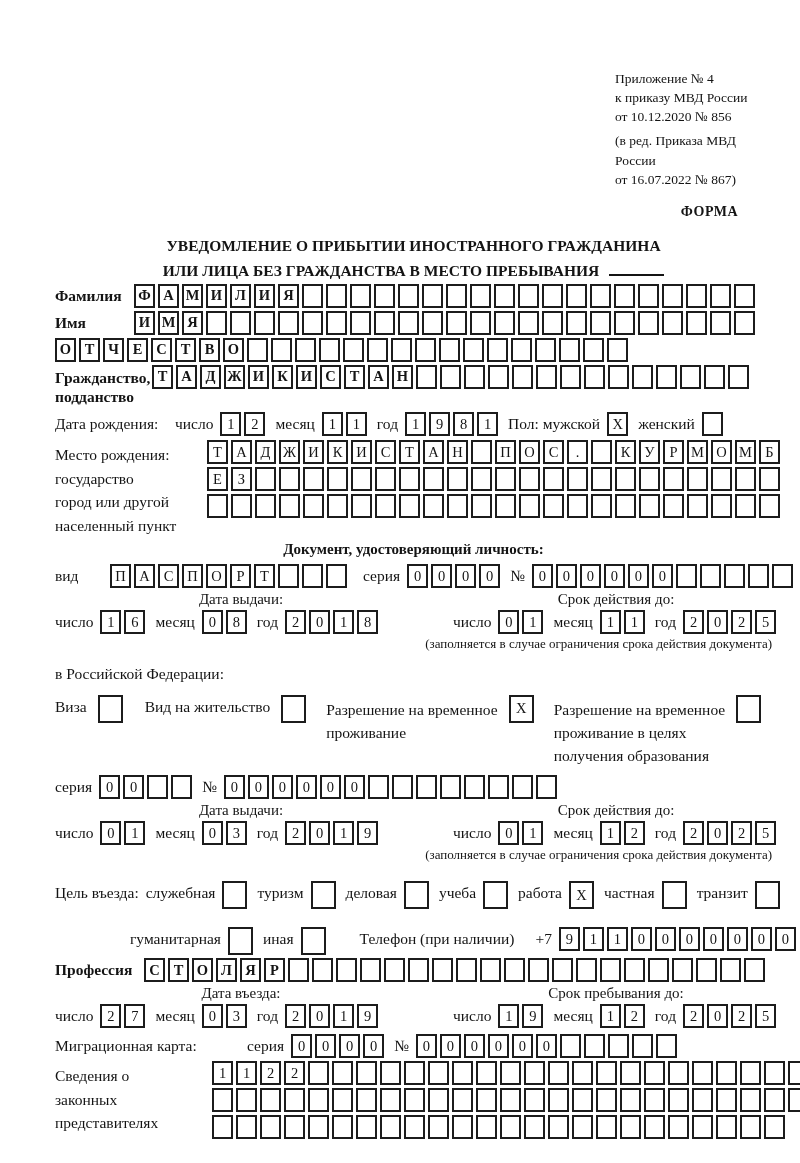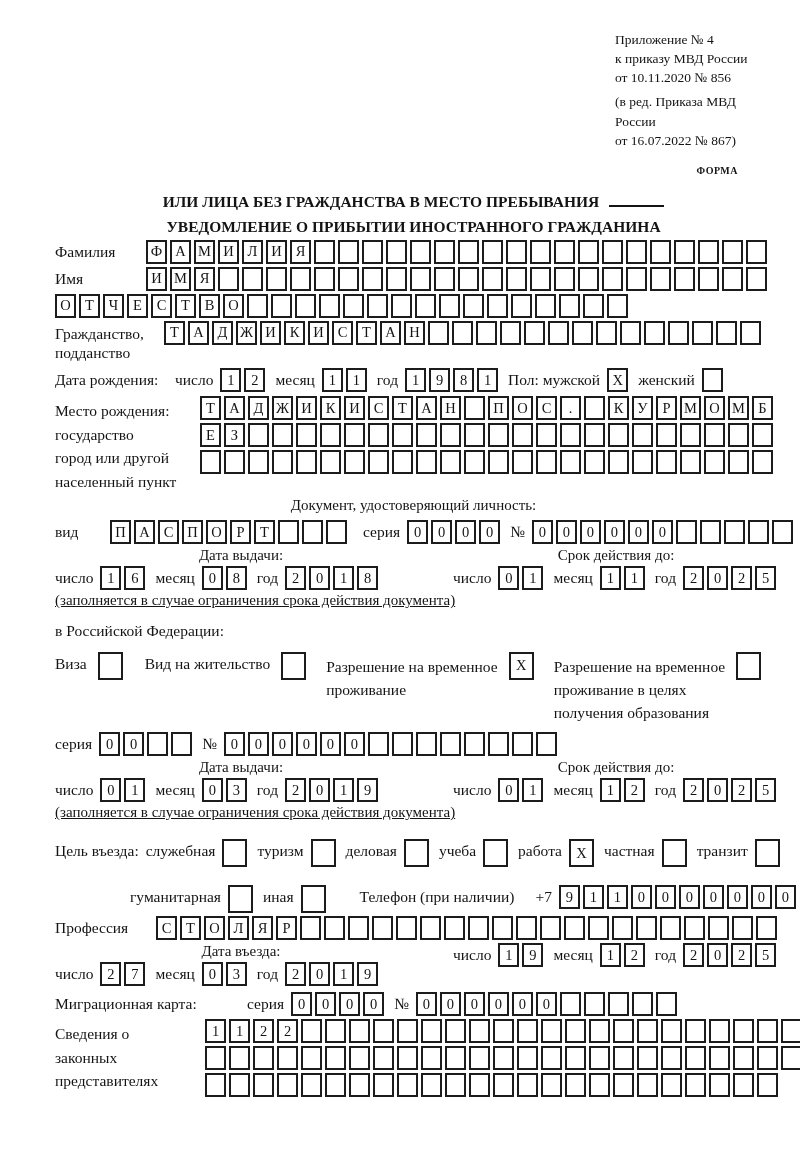--- a/index.html
+++ b/index.html
@@ -8,88 +8,88 @@
     height: 1163px;
     background: #ffffff;
     color: #141414;
     font-family: "Liberation Serif", "DejaVu Serif", serif;
     font-size: 15px;
     overflow: hidden;
   }
   .page { padding: 30px 28px 0 55px; }
 
   
-  .appendix { margin-left: 560px; font-size: 13.5px; line-height: 1.42; }
+  .appendix { margin-left: 560px; font-size: 13.5px; line-height: 1.42; margin-top: 39px; }
   .appendix .rev { margin-top: 5px; }
-  .forma { text-align: right; padding-right: 34px; font-weight: bold; font-size: 10px; margin-top: 15px; letter-spacing: .5px; }
+  .forma { text-align: right; padding-right: 34px; font-weight: bold; font-size: 14px; margin-top: 15px; letter-spacing: .5px; }
   .title { text-align: center; font-weight: bold; font-size: 15.5px; margin-top: 14px; line-height: 1.6; }
   .blank { display: inline-block; width: 55px; border-bottom: 2px solid #141414; margin-left: 10px; }
   .s1head { font-weight: bold; font-size: 15px; margin-top: 20px; margin-bottom: 14px; }
 
   
   .row { display: flex; align-items: flex-start; margin-bottom: 3px; column-gap: 7px; }
-  .tight { column-gap: 16px; }
+  .tight { column-gap: 4px; font-weight: bold; }
   .lbl { font-size: 15.5px; padding-top: 3px; flex: none; white-space: nowrap; }
   .cells { display: flex; flex-wrap: nowrap; flex: none; }
   .cell {
     width: 21px; height: 24px; border: 2px solid #1c1c1c; margin-right: 3px;
     display: inline-flex; align-items: center; justify-content: center;
     font-size: 14.5px; flex: none; background: #fff;
   }
   .cb .cell { width: 25px; height: 28px; }
   .w75 { width: 75px; } .w113 { width: 113px; } .w93 { width: 93px; } .w48 { width: 48px; }
   .w85 { width: 85px; } .w185 { width: 185px; }
   .lbl2 { font-size: 15.5px; line-height: 1.25; flex: none; padding-top: 3px; }
 
   
-  .blk { display: flex; margin-bottom: 3px; }
+  .blk { display: flex; margin-bottom: 3px; gap: 7px; }
   .blk-labels { width: 145px; flex: none; font-size: 15.5px; line-height: 1.52; padding-top: 3px; }
   .blk-rows .cells { margin-bottom: 3px; }
   .repr-labels { width: 150px; }
 
   
-  .dochead { text-align: center; font-weight: normal; font-size: 15px; margin: 4px 0 6px; }
+  .dochead { text-align: center; font-weight: bold; font-size: 15px; margin: 4px 0 6px; }
 
   
   .dates { display: flex; margin-top: 2px; }
   .dg1 { width: 372px; flex: none; }
   .dg2 { flex: 1; padding-left: 26px; }
   .dhead { text-align: center; font-size: 15px; margin-bottom: 2px; }
   .dline { display: flex; column-gap: 7px; align-items: flex-start; }
-  .note { font-size: 15px; margin: 2px 0 8px; text-decoration: underline; }
+  .note { text-align: right; font-size: 13px; margin: 2px 0 8px; }
 
   .intro { font-size: 15.5px; line-height: 1.75; margin-top: 4px; }
   .rvp { display: flex; column-gap: 11px; align-items: flex-start; margin-top: 7px; margin-bottom: 8px; }
   .cline { font-size: 15.5px; line-height: 1.5; padding-top: 3px; }
   .goal { margin-top: 18px; }
   .indent75 { margin-left: 75px; }
   .phone-lbl { margin-left: 24px; }
 </style>
 </head>
 <body>
 
 <div class="page">
 
   <div class="appendix">
     <div>Приложение № 4</div>
     <div>к приказу МВД России</div>
-    <div>от 10.11.2020 № 856</div>
+    <div>от 10.12.2020 № 856</div>
     <div class="rev">
       <div>(в ред. Приказа МВД России</div>
       <div>от 16.07.2022 № 867)</div>
     </div>
   </div>
 
   <div class="forma">ФОРМА</div>
 
   <div class="title">
+    <div>УВЕДОМЛЕНИЕ О ПРИБЫТИИ ИНОСТРАННОГО ГРАЖДАНИНА</div>
     <div>
       <span>ИЛИ ЛИЦА БЕЗ ГРАЖДАНСТВА В МЕСТО ПРЕБЫВАНИЯ</span><span class="blank"></span>
     </div>
-    <div>УВЕДОМЛЕНИЕ О ПРИБЫТИИ ИНОСТРАННОГО ГРАЖДАНИНА</div>
   </div>
 
 
   <div class="row tight">
     <span class="lbl w75">Фамилия</span>
     <span class="cells">
         <span class="cell">Ф</span>
         <span class="cell">А</span>
         <span class="cell">М</span>
         <span class="cell">И</span>
@@ -629,20 +629,21 @@
         <span class="lbl">год</span>
         <span class="cells">
             <span class="cell">2</span>
             <span class="cell">0</span>
             <span class="cell">1</span>
             <span class="cell">9</span>
           </span>
       </div>
     </div>
     <div class="dg2">
+      <div class="dhead">Срок пребывания до:</div>
       <div class="dline">
         <span class="lbl">число</span>
         <span class="cells">
             <span class="cell">1</span>
             <span class="cell">9</span>
           </span>
         <span class="lbl">месяц</span>
         <span class="cells">
             <span class="cell">1</span>
             <span class="cell">2</span>

